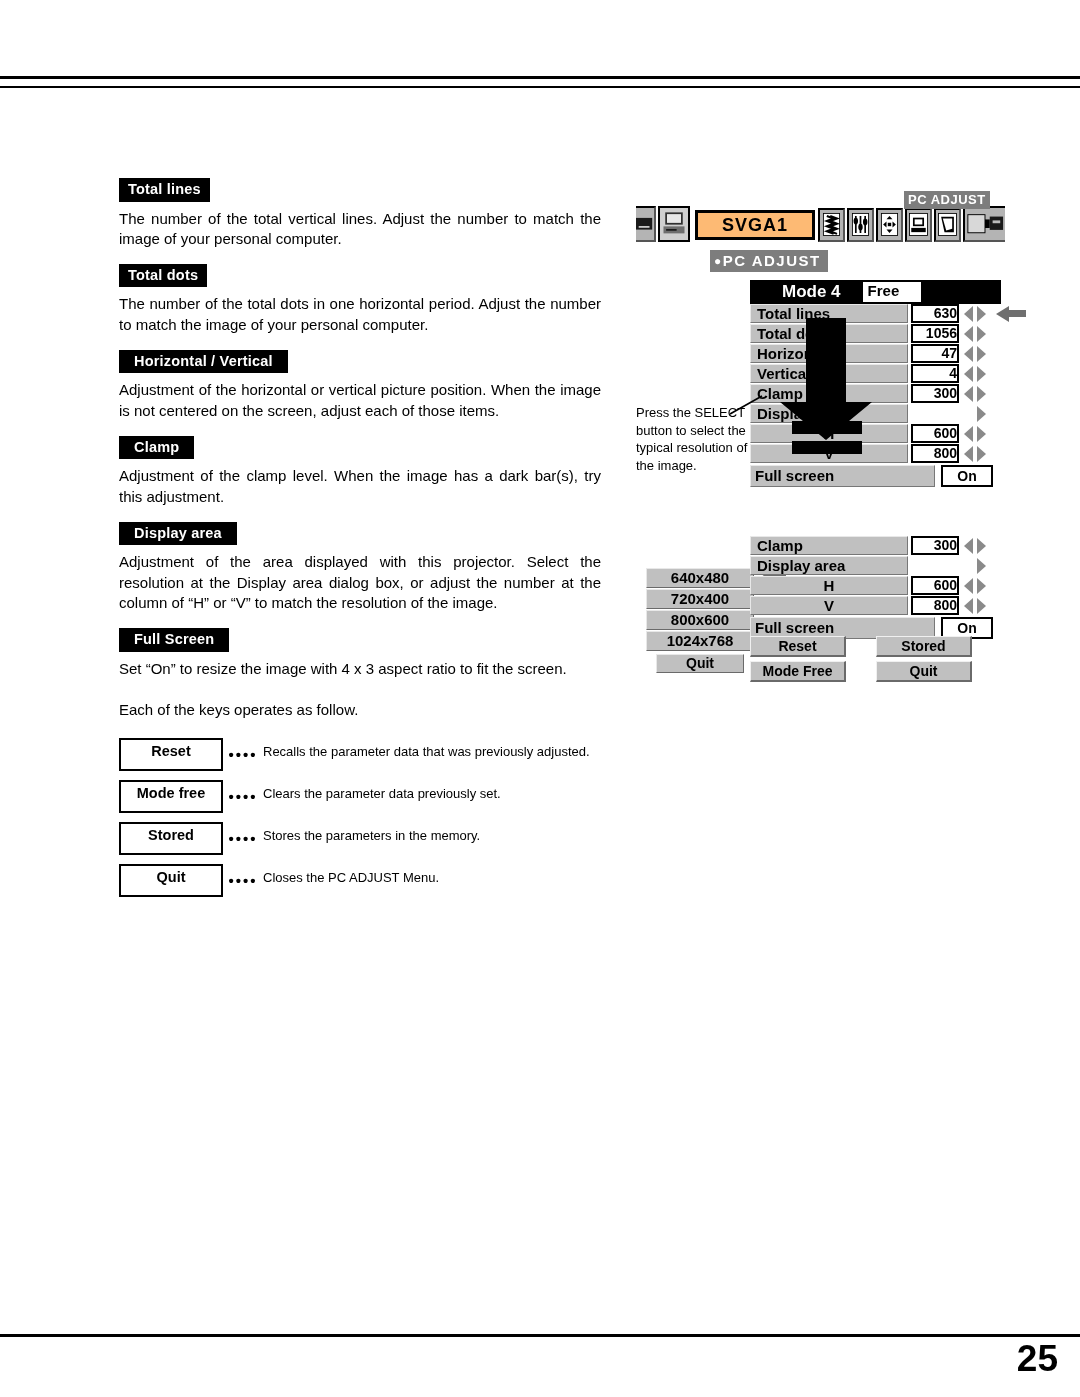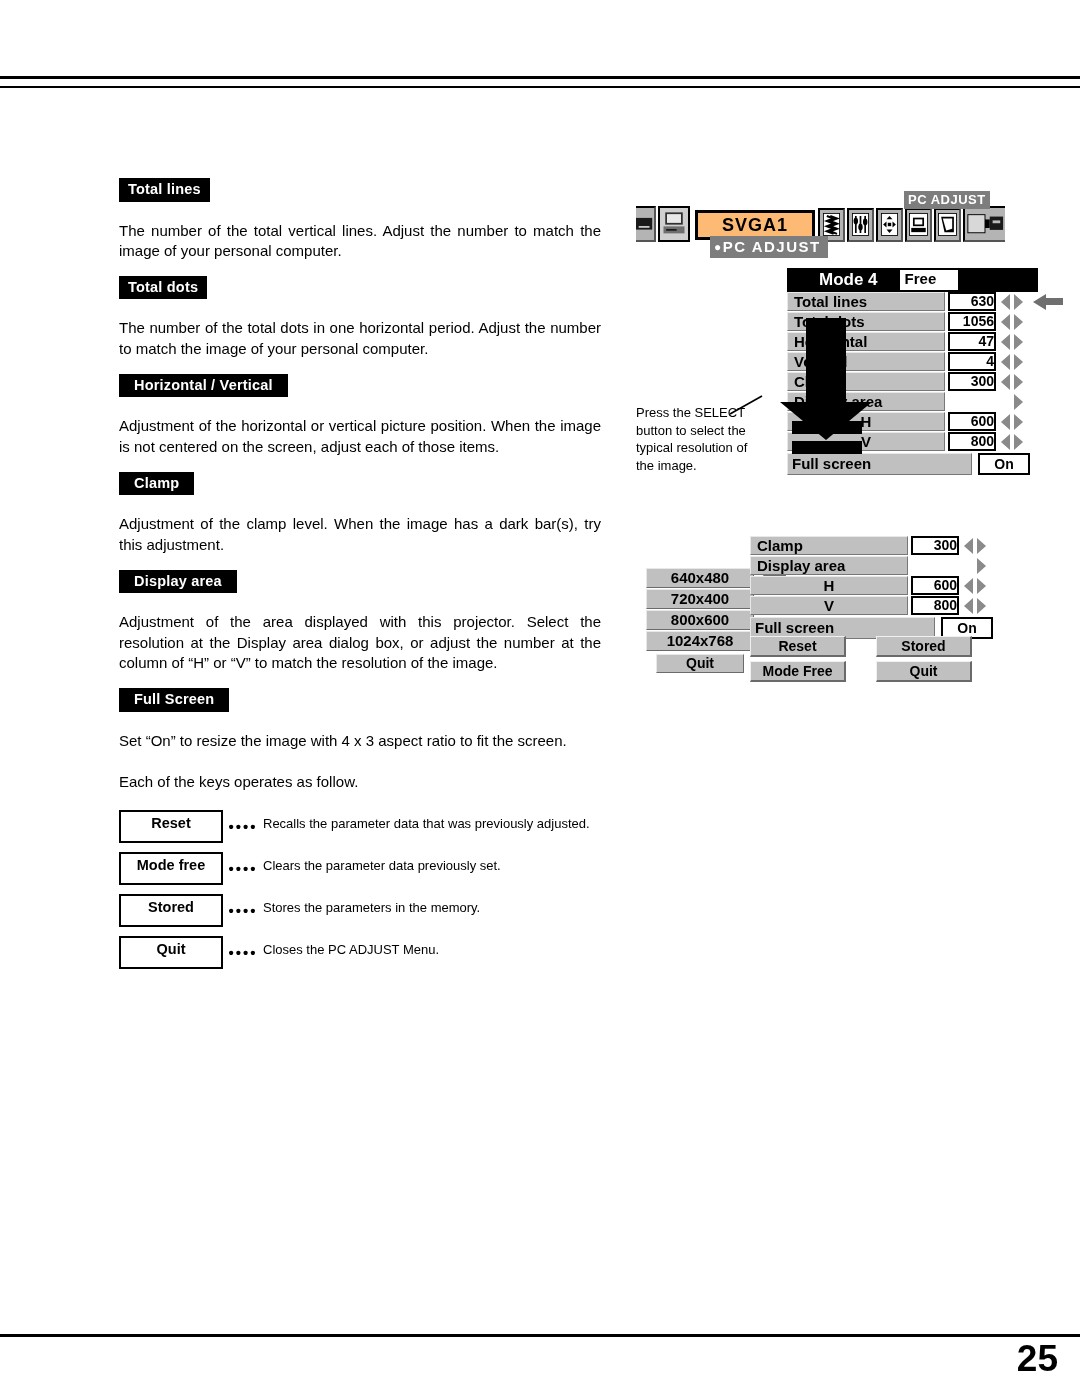--- a/index.html
+++ b/index.html
@@ -59,21 +59,21 @@
     line-height: 1;
     padding: 4px 9px 5px 9px;
     margin: 0 0 7px 0;
     letter-spacing: .2px;
   }
   .sec-head.indent { padding-left: 15px; padding-right: 15px; }
   .sec-body {
     font-size: 15px;
     line-height: 1.38;
     text-align: justify;
-    margin: 12px 0 14px 0;
+    margin: 0 0 14px 0;
   }
   .sec-block { margin-bottom: 4px; }
   .sec-block.gap { margin-top: 11px; }
 
   .each-keys {
     font-size: 15px;
     margin: 22px 0 20px 0;
   }
 
   
@@ -180,38 +180,37 @@
     font-weight: bold;
     padding: 1px 4px 2px 4px;
     letter-spacing: .5px;
     border-top: 1px solid #fff;
     white-space: nowrap;
   }
 
   .pcadjust-title {
     position: absolute;
     left: 74px;
-    top: 40px;
+    top: 54px;
     background: #7d7d7d;
     color: #ffffff;
     font-size: 15px;
     font-weight: bold;
     letter-spacing: 1.5px;
     padding: 2px 7px 3px 4px;
     white-space: nowrap;
   }
   .pcadjust-title .bullet { font-size: 12px; vertical-align: 1px; }
 
   
   .dlg1 {
     position: absolute;
     left: 114px;
-    top: 72px;
+    top: 84px;
     width: 266px;
-    margin-left: 37px;
   }
   .mode-head {
     background: #000;
     color: #fff;
     height: 24px;
     display: flex;
     align-items: center;
     padding-left: 32px;
     font-size: 17px;
     font-weight: bold;

